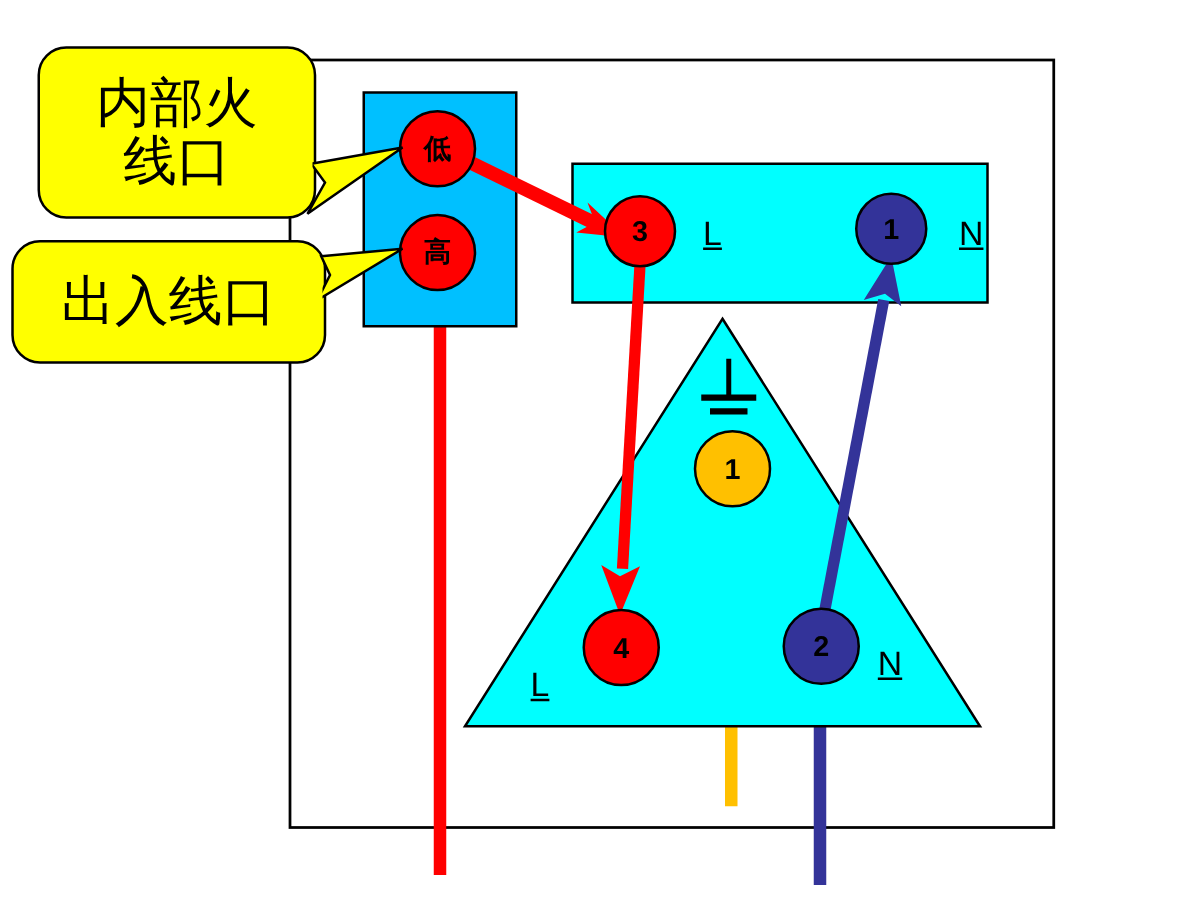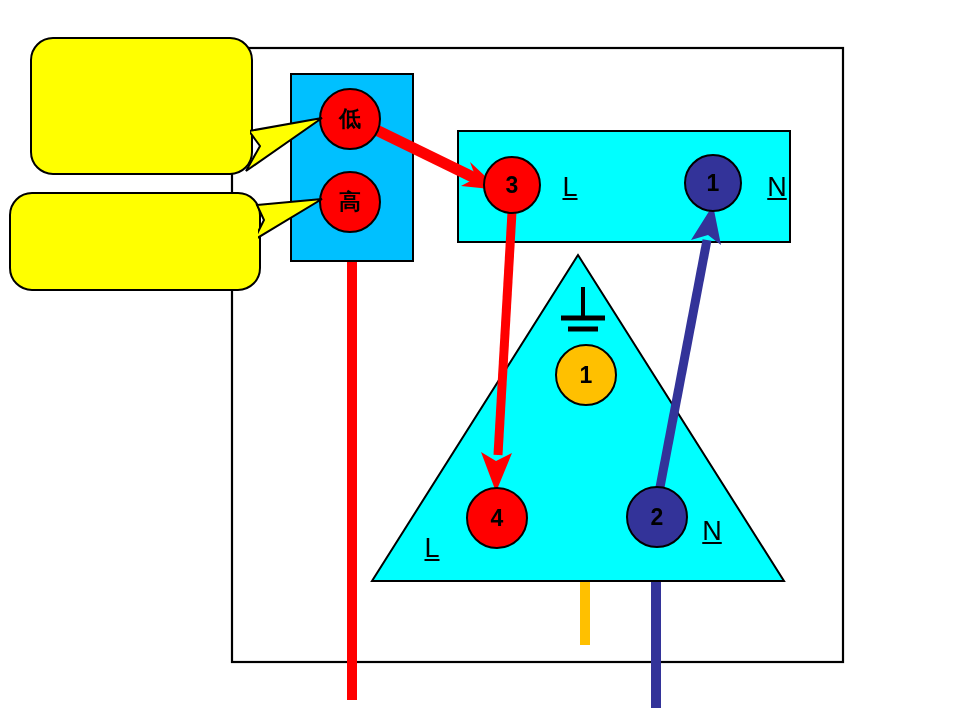--- a/index.html
+++ b/index.html
@@ -133,21 +133,24 @@
     </g>
 
     <g>
       <rect x="10" y="193" width="250" height="97" rx="22" ry="22" fill="#FFFF00" stroke="#000000" stroke-width="2"></rect>
       <polygon points="257,205 322,199 254,240 264,220" fill="#FFFF00" stroke="#000000" stroke-width="2"></polygon>
       <rect x="12" y="195" width="246" height="93" rx="20" ry="20" fill="#FFFF00" stroke="none"></rect>
     </g>
 
   </svg>
 
+  <div class="ov callout-text" style="left:31px; top:40px; width:221px; height:132px; display:flex; align-items:center; justify-content:center;">内部火
+线口</div>
 
+  <div class="ov callout-text" style="left:10px; top:195px; width:250px; height:93px;">出入线口</div>
 
   <div class="ov cn-label" style="left:320px; top:89px; width:60px; height:60px;">低</div>
   <div class="ov cn-label" style="left:320px; top:172px; width:60px; height:60px;">高</div>
 
   <div class="ov circ-label" style="left:484px; top:157px; width:56px; height:56px;">3</div>
   <div class="ov circ-label" style="left:685px; top:155px; width:56px; height:56px;">1</div>
 
   <div class="ov term-label" style="left:557px; top:171px; width:26px; height:32px;">L</div>
   <div class="ov term-label" style="left:763px; top:171px; width:28px; height:32px;">N</div>
 

